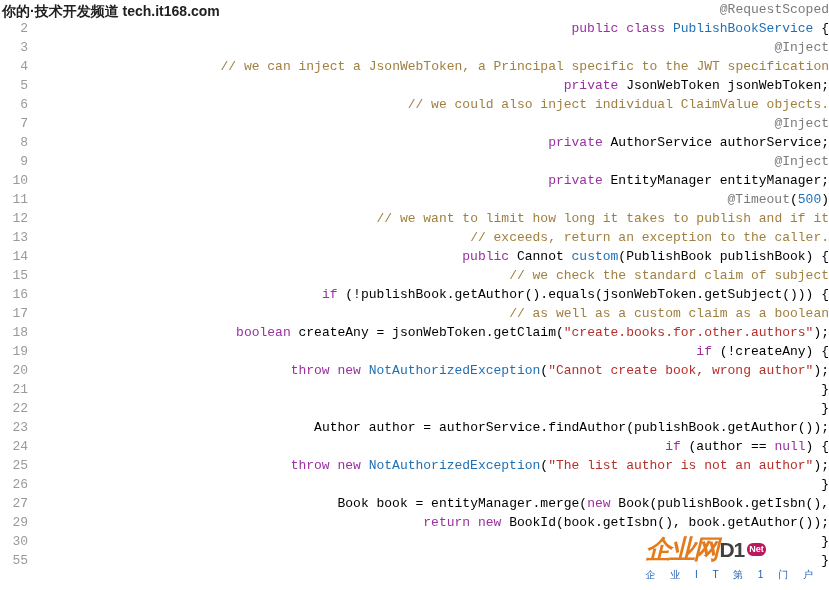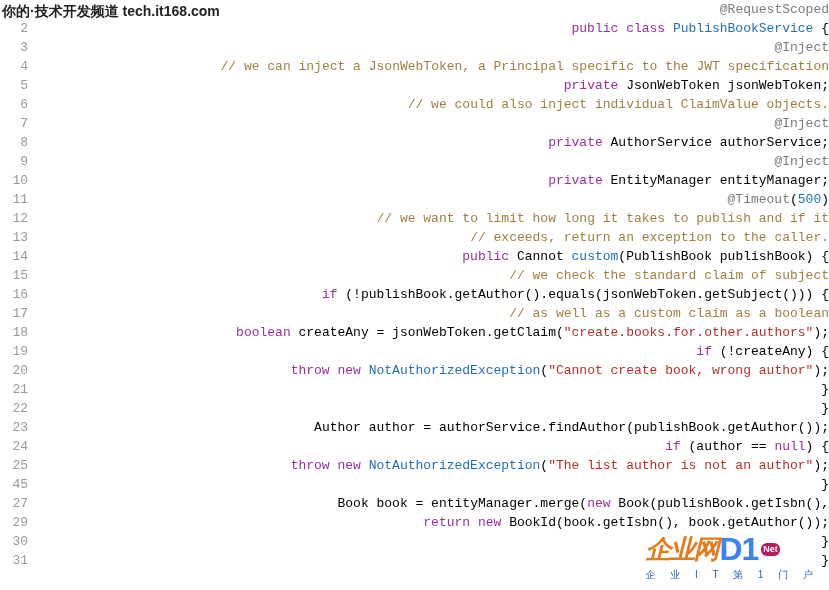--- a/index.html
+++ b/index.html
@@ -79,23 +79,23 @@
     gap: 2px;
   }
   .logo-cn {
     font-size: 26px;
     font-weight: bold;
     color: #e47a1a;
     letter-spacing: -2px;
     font-style: italic;
   }
   .logo-d1 {
-    font-size: 32px;
+    font-size: 21px;
     font-weight: bold;
-    color: #3b82f6;
+    color: #404040;
     letter-spacing: -1px;
   }
   .logo-net {
     display: inline-flex;
     flex-direction: column;
     font-size: 9px;
     font-weight: bold;
     line-height: 9px;
     color: #fff;
     background: #be185d;
@@ -135,25 +135,25 @@
     <div class="line"><div class="gutter">16</div><div class="code"><span class="c-def">  </span><span class="c-kw">if</span><span class="c-def"> (!publishBook.getAuthor().equals(jsonWebToken.getSubject())) {</span></div></div>
     <div class="line"><div class="gutter">17</div><div class="code"><span class="c-def">   </span><span class="c-cmt">// as well as a custom claim as a boolean</span></div></div>
     <div class="line"><div class="gutter">18</div><div class="code"><span class="c-def">   </span><span class="c-bool">boolean</span><span class="c-def"> createAny = jsonWebToken.getClaim(</span><span class="c-str">"create.books.for.other.authors"</span><span class="c-def">);</span></div></div>
     <div class="line"><div class="gutter">19</div><div class="code"><span class="c-def">   </span><span class="c-kw">if</span><span class="c-def"> (!createAny) {</span></div></div>
     <div class="line"><div class="gutter">20</div><div class="code"><span class="c-def">    </span><span class="c-kw">throw</span><span class="c-def"> </span><span class="c-kw">new</span><span class="c-def"> </span><span class="c-class">NotAuthorizedException</span><span class="c-def">(</span><span class="c-str">"Cannot create book, wrong author"</span><span class="c-def">);</span></div></div>
     <div class="line"><div class="gutter">21</div><div class="code"><span class="c-def">   }</span></div></div>
     <div class="line"><div class="gutter">22</div><div class="code"><span class="c-def">  }</span></div></div>
     <div class="line"><div class="gutter">23</div><div class="code"><span class="c-def">  Author author = authorService.findAuthor(publishBook.getAuthor());</span></div></div>
     <div class="line"><div class="gutter">24</div><div class="code"><span class="c-def">  </span><span class="c-kw">if</span><span class="c-def"> (author == </span><span class="c-kw">null</span><span class="c-def">) {</span></div></div>
     <div class="line"><div class="gutter">25</div><div class="code"><span class="c-def">   </span><span class="c-kw">throw</span><span class="c-def"> </span><span class="c-kw">new</span><span class="c-def"> </span><span class="c-class">NotAuthorizedException</span><span class="c-def">(</span><span class="c-str">"The list author is not an author"</span><span class="c-def">);</span></div></div>
-    <div class="line"><div class="gutter">45</div><div class="code"><span class="c-def">  }</span></div></div>
+    <div class="line"><div class="gutter">26</div><div class="code"><span class="c-def">  }</span></div></div>
     <div class="line"><div class="gutter">27</div><div class="code"><span class="c-def">  Book book = entityManager.merge(</span><span class="c-kw">new</span><span class="c-def"> Book(publishBook.getIsbn(),</span></div></div>
     <div class="line"><div class="gutter">29</div><div class="code"><span class="c-def">  </span><span class="c-kw">return</span><span class="c-def"> </span><span class="c-kw">new</span><span class="c-def"> BookId(book.getIsbn(), book.getAuthor());</span></div></div>
     <div class="line"><div class="gutter">30</div><div class="code"><span class="c-def"> }</span></div></div>
-    <div class="line"><div class="gutter">31</div><div class="code"><span class="c-def">}</span></div></div>
+    <div class="line"><div class="gutter">55</div><div class="code"><span class="c-def">}</span></div></div>
   </div>
 
 <div class="logo">
   <div class="logo-main">
     <span class="logo-cn">企业网</span>
     <span class="logo-d1">D1</span>
     <span class="logo-net">Net</span>
   </div>
   <div class="logo-sub">企 业 I T 第 1 门 户</div>
 </div>

